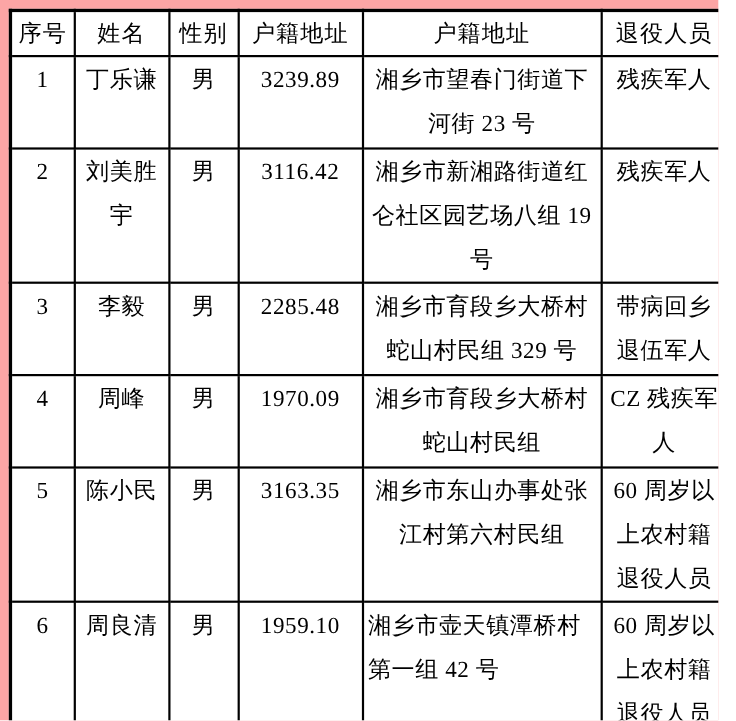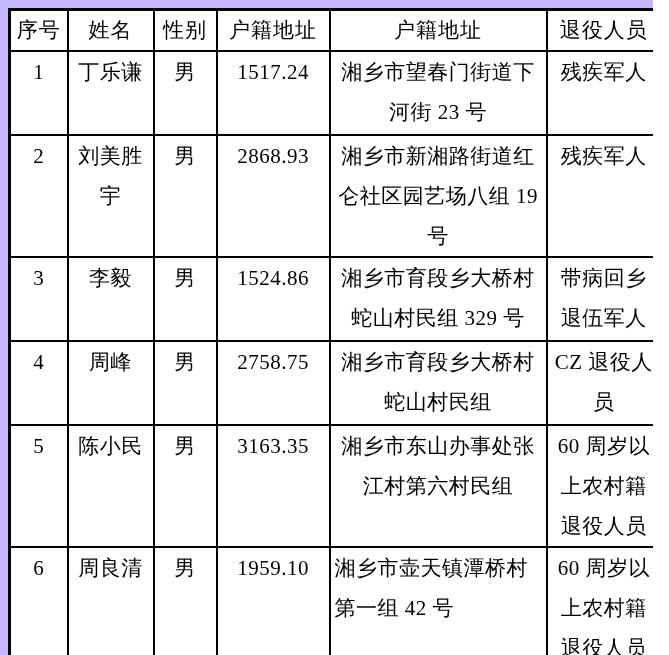--- a/index.html
+++ b/index.html
@@ -8,21 +8,21 @@
     background: #ffffff;
     width: 669px;
     height: 655px;
     font-family: "Liberation Serif", "DejaVu Serif", serif;
     color: #000000;
   }
   .page {
     width: 653px;
     height: 655px;
     overflow: hidden;
-    background: #c4b5fd;
+    background: #fca5a5;
   }
   table.roster {
     border-collapse: collapse;
     table-layout: fixed;
     width: 652px;
     margin: 8px 0 0 8px;
     border: 3px solid #000000;
     background: #ffffff;
   }
   table.roster col.c-index    { width: 58px; }
@@ -77,47 +77,47 @@
         <th>户籍地址</th>
         <th>户籍地址</th>
         <th>退役人员</th>
       </tr>
     </thead>
     <tbody>
       <tr class="r-2lines">
         <td class="cell-index">1</td>
         <td class="cell-name">丁乐谦</td>
         <td class="cell-gender">男</td>
-        <td class="cell-birth">1517.24</td>
+        <td class="cell-birth">3239.89</td>
         <td class="cell-address">湘乡市望春门街道下河街 23 号</td>
         <td class="cell-category">残疾军人</td>
       </tr>
       <tr class="r-3lines">
         <td class="cell-index">2</td>
         <td class="cell-name">刘美胜宇</td>
         <td class="cell-gender">男</td>
-        <td class="cell-birth">2868.93</td>
+        <td class="cell-birth">3116.42</td>
         <td class="cell-address">湘乡市新湘路街道红仑社区园艺场八组 19 号</td>
         <td class="cell-category">残疾军人</td>
       </tr>
       <tr class="r-2lines">
         <td class="cell-index">3</td>
         <td class="cell-name">李毅</td>
         <td class="cell-gender">男</td>
-        <td class="cell-birth">1524.86</td>
+        <td class="cell-birth">2285.48</td>
         <td class="cell-address">湘乡市育段乡大桥村蛇山村民组 329 号</td>
         <td class="cell-category">带病回乡退伍军人</td>
       </tr>
       <tr class="r-2lines">
         <td class="cell-index">4</td>
         <td class="cell-name">周峰</td>
         <td class="cell-gender">男</td>
-        <td class="cell-birth">2758.75</td>
+        <td class="cell-birth">1970.09</td>
         <td class="cell-address">湘乡市育段乡大桥村蛇山村民组</td>
-        <td class="cell-category">CZ 退役人员</td>
+        <td class="cell-category">CZ 残疾军人</td>
       </tr>
       <tr class="r-3lines">
         <td class="cell-index">5</td>
         <td class="cell-name">陈小民</td>
         <td class="cell-gender">男</td>
         <td class="cell-birth">3163.35</td>
         <td class="cell-address">湘乡市东山办事处张江村第六村民组</td>
         <td class="cell-category">60 周岁以上农村籍退役人员</td>
       </tr>
       <tr class="r-3lines">

